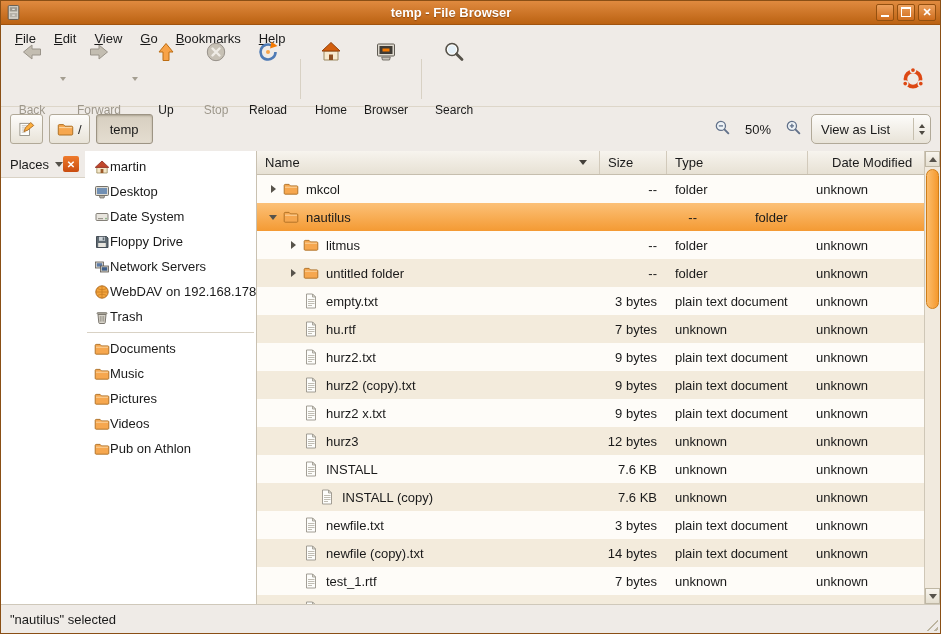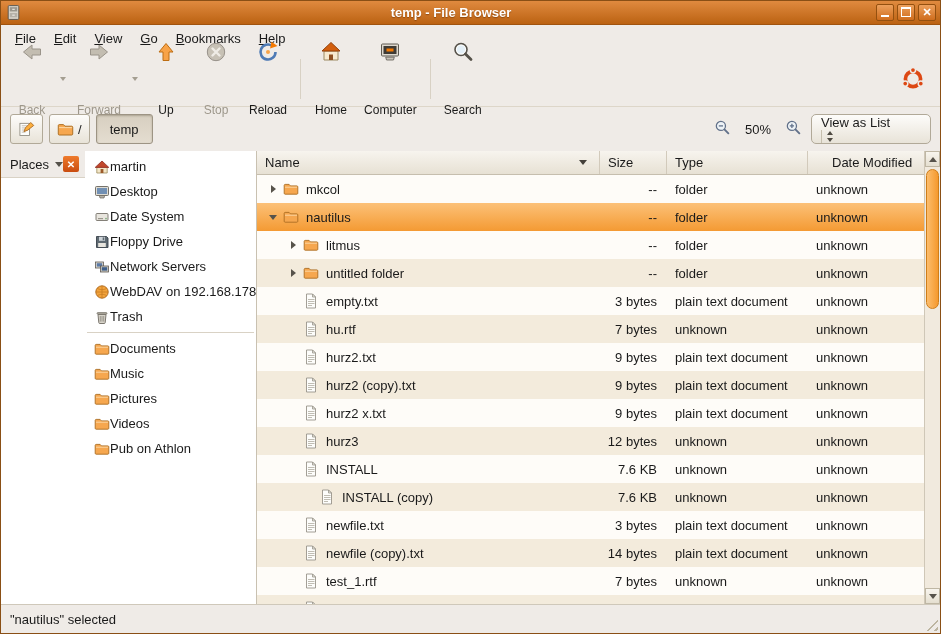--- a/index.html
+++ b/index.html
@@ -49,21 +49,21 @@
   .sq-btn{height:30px;border:1px solid #b1a998;border-radius:3px;
     background:linear-gradient(#fdfcfa,#e8e3d8);display:flex;align-items:center;justify-content:center;padding:0 7px;gap:4px;}
   .sq-btn .icon,.sq-btn .icon svg{width:17px;height:17px;display:block;}
   .path-current{background:linear-gradient(#d7cfc0,#e4ddd0);border:1px solid #9d9484;
     box-shadow:inset 0 1px 2px rgba(90,80,60,.35);padding:0 13px;}
   .flat-icon-btn{width:24px;height:24px;display:flex;align-items:center;justify-content:center;border-radius:3px;}
   .flat-icon-btn svg{width:17px;height:17px;}
   .zoom-label{padding:0 4px;}
   .loc-spacer{flex:1;}
   .view-combo{width:120px;height:30px;border:1px solid #b1a998;border-radius:5px;
-    background:linear-gradient(#fdfcfa,#e8e3d8);display:flex;align-items:flex-start;padding:0 5px 0 9px;justify-content:space-between;flex-direction:column;}
+    background:linear-gradient(#fdfcfa,#e8e3d8);display:flex;align-items:center;padding:0 5px 0 9px;justify-content:space-between;}
   .spinner{display:flex;flex-direction:column;align-items:center;gap:3px;border-left:1px solid #c6bfae;padding-left:5px;height:22px;justify-content:center;}
   .spin-up{border-bottom:4px solid #4e4a42;border-left:3.5px solid transparent;border-right:3.5px solid transparent;}
   .spin-down{border-top:4px solid #4e4a42;border-left:3.5px solid transparent;border-right:3.5px solid transparent;}
 
   
   .main{flex:1;display:flex;min-height:0;}
 
   .sidebar{width:256px;flex:none;background:#fff;border-right:1px solid #c9c1b1;display:flex;flex-direction:row;}
   .places-header{height:27px;flex:none;background:#efebe7;border-bottom:1px solid #d9d2c5;
     display:flex;align-items:center;padding:0 6px 0 9px;}
@@ -84,21 +84,21 @@
   .col-name{width:343px;justify-content:space-between;}
   .col-size{width:67px;}
   .col-type{width:141px;}
   .col-mod{flex:1;border-right:none;margin-left:16px;}
   .sort-arrow{border-top:5px solid #44403a;border-left:4px solid transparent;border-right:4px solid transparent;margin-right:4px;}
 
   .rows{flex:1;overflow:hidden;}
   .row{height:28px;display:flex;align-items:center;}
   .row.even{background:#fefcf8;}
   .row.odd{background:#f3ebdc;}
-  .row.selected{background:linear-gradient(#fcc178,#f49a33);}
+  .row.selected{background:linear-gradient(#fcc178,#f49a33);gap:40px;}
   .cell-name{width:343px;flex:none;display:flex;align-items:center;overflow:hidden;white-space:nowrap;}
   .expander{width:16px;height:16px;flex:none;display:inline-flex;align-items:center;justify-content:center;}
   .expander.collapsed::before{content:'';border-left:5px solid #57534b;border-top:4px solid transparent;border-bottom:4px solid transparent;}
   .expander.expanded::before{content:'';border-top:5px solid #57534b;border-left:4px solid transparent;border-right:4px solid transparent;}
   .row-icon{width:17px;height:16px;margin:0 6px 0 2px;flex:none;}
   .row-icon svg{width:16px;height:16px;display:block;}
   .cell-size{width:67px;flex:none;text-align:right;padding-right:10px;}
   .cell-type{width:141px;flex:none;padding-left:8px;overflow:hidden;white-space:nowrap;}
   .cell-mod{flex:1;padding-left:8px;white-space:nowrap;}
 
@@ -220,21 +220,21 @@
       <div class="tool-wrap">
         <div class="tool-btn">
           <span class="icon ">
             <svg viewBox="0 0 24 24">
               <rect x="3.5" y="4" width="17" height="12" rx="1" fill="#ded9cf" stroke="#5f5b53" stroke-width="1"></rect>
               <rect x="5.5" y="6" width="13" height="8" fill="#3f3b35"></rect>
               <rect x="8.5" y="8.5" width="7" height="3" fill="#f57900"></rect>
               <path d="M8.5 20h7l.8-2.8H7.7z" fill="#c9c4ba" stroke="#5f5b53" stroke-width=".8"></path>
             </svg>
           </span>
-          <span class="lbl">Computer</span>
+          <span class="lbl">Browser</span>
         </div>
       </div>
       <div class="tool-sep"></div>
       <div class="tool-wrap">
         <div class="tool-btn">
           <span class="icon ">
             <svg viewBox="0 0 24 24">
               <circle cx="10" cy="9.5" r="6" fill="#fdfdfb" stroke="#555149" stroke-width="1.6"></circle>
               <circle cx="10" cy="9.5" r="4" fill="#e4f0f8"></circle>
               <path d="M14.5 14 20 19.5" stroke="#555149" stroke-width="2.8" stroke-linecap="round"></path>

